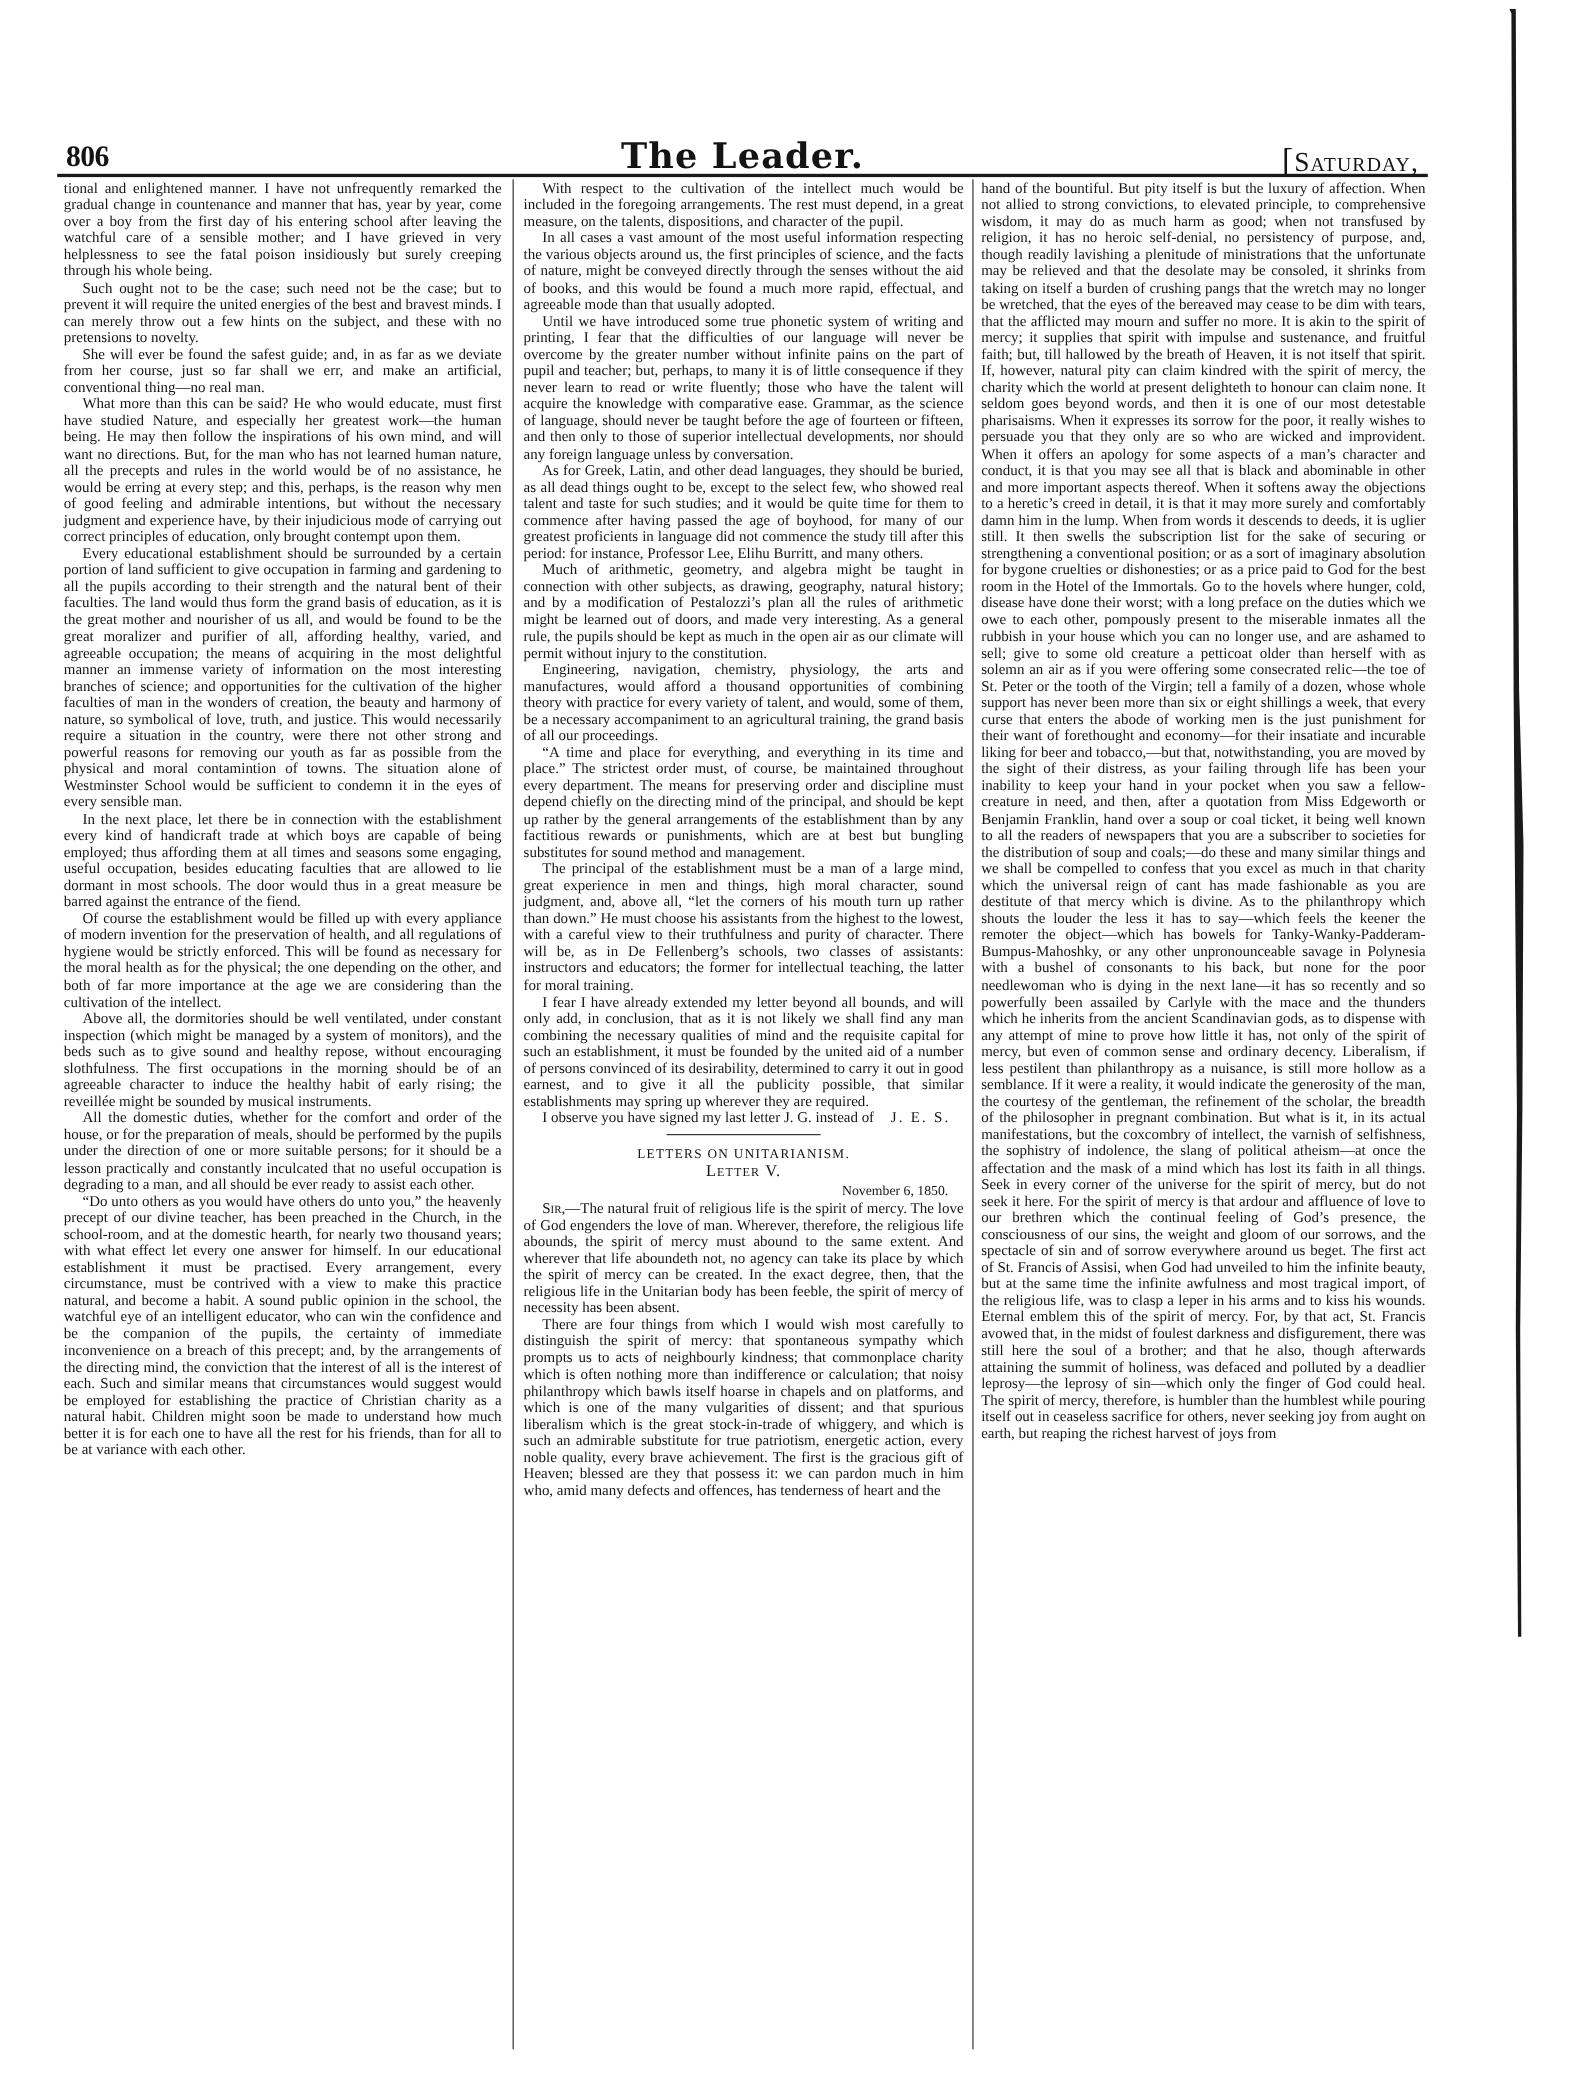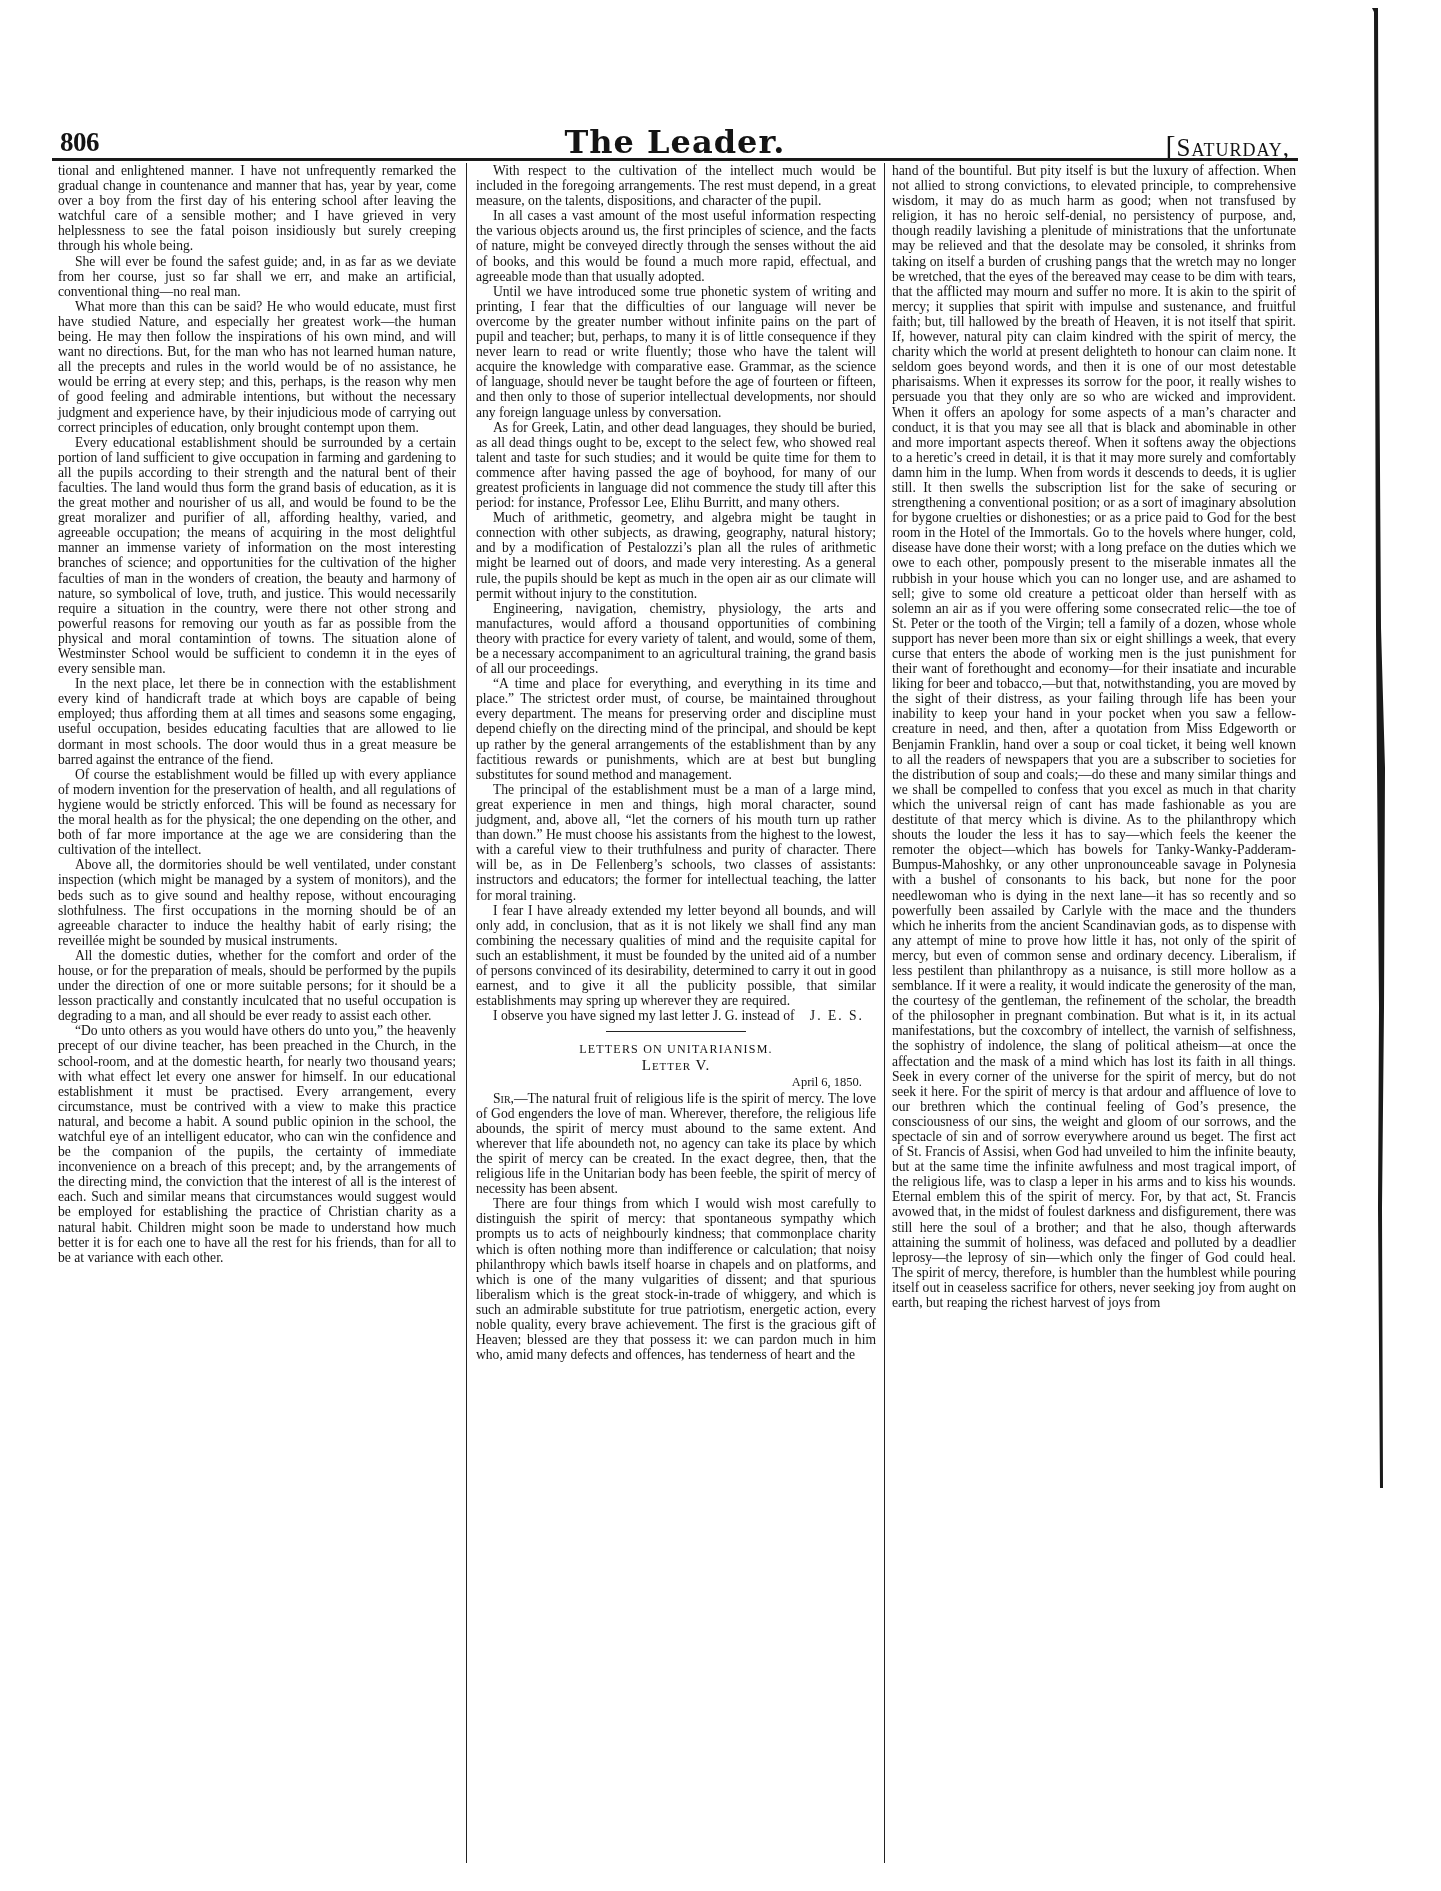--- a/index.html
+++ b/index.html
@@ -40,20 +40,21 @@
     <div class="paper-title">The Leader.</div>
     <span class="weekday"><span class="bracket">[</span><span>Saturday,</span></span>
   </div>
   <div class="head-rule"></div>
 
   <div class="vrule vr1"></div>
   <div class="vrule vr2"></div>
 
   <div class="col c1">
     <p class="cont">tional and enlightened manner. I have not unfrequently remarked the gradual change in countenance and manner that has, year by year, come over a boy from the first day of his entering school after leaving the watchful care of a sensible mother; and I have grieved in very helplessness to see the fatal poison insidiously but surely creeping through his whole being.</p>
+    <p>Such ought not to be the case; such need not be the case; but to prevent it will require the united energies of the best and bravest minds. I can merely throw out a few hints on the subject, and these with no pretensions to novelty.</p>
     <p>She will ever be found the safest guide; and, in as far as we deviate from her course, just so far shall we err, and make an artificial, conventional thing—no real man.</p>
     <p>What more than this can be said? He who would educate, must first have studied Nature, and especially her greatest work—the human being. He may then follow the inspirations of his own mind, and will want no directions. But, for the man who has not learned human nature, all the precepts and rules in the world would be of no assistance, he would be erring at every step; and this, perhaps, is the reason why men of good feeling and admirable intentions, but without the necessary judgment and experience have, by their injudicious mode of carrying out correct principles of education, only brought contempt upon them.</p>
     <p>Every educational establishment should be surrounded by a certain portion of land sufficient to give occupation in farming and gardening to all the pupils according to their strength and the natural bent of their faculties. The land would thus form the grand basis of education, as it is the great mother and nourisher of us all, and would be found to be the great moralizer and purifier of all, affording healthy, varied, and agreeable occupation; the means of acquiring in the most delightful manner an immense variety of information on the most interesting branches of science; and opportunities for the cultivation of the higher faculties of man in the wonders of creation, the beauty and harmony of nature, so symbolical of love, truth, and justice. This would necessarily require a situation in the country, were there not other strong and powerful reasons for removing our youth as far as possible from the physical and moral contamintion of towns. The situation alone of Westminster School would be sufficient to condemn it in the eyes of every sensible man.</p>
     <p>In the next place, let there be in connection with the establishment every kind of handicraft trade at which boys are capable of being employed; thus affording them at all times and seasons some engaging, useful occupation, besides educating faculties that are allowed to lie dormant in most schools. The door would thus in a great measure be barred against the entrance of the fiend.</p>
     <p>Of course the establishment would be filled up with every appliance of modern invention for the preservation of health, and all regulations of hygiene would be strictly enforced. This will be found as necessary for the moral health as for the physical; the one depending on the other, and both of far more importance at the age we are considering than the cultivation of the intellect.</p>
     <p>Above all, the dormitories should be well ventilated, under constant inspection (which might be managed by a system of monitors), and the beds such as to give sound and healthy repose, without encouraging slothfulness. The first occupations in the morning should be of an agreeable character to induce the healthy habit of early rising; the reveillée might be sounded by musical instruments.</p>
     <p>All the domestic duties, whether for the comfort and order of the house, or for the preparation of meals, should be performed by the pupils under the direction of one or more suitable persons; for it should be a lesson practically and constantly inculcated that no useful occupation is degrading to a man, and all should be ever ready to assist each other.</p>
     <p>“Do unto others as you would have others do unto you,” the heavenly precept of our divine teacher, has been preached in the Church, in the school-room, and at the domestic hearth, for nearly two thousand years; with what effect let every one answer for himself. In our educational establishment it must be practised. Every arrangement, every circumstance, must be contrived with a view to make this practice natural, and become a habit. A sound public opinion in the school, the watchful eye of an intelligent educator, who can win the confidence and be the companion of the pupils, the certainty of immediate inconvenience on a breach of this precept; and, by the arrangements of the directing mind, the conviction that the interest of all is the interest of each. Such and similar means that circumstances would suggest would be employed for establishing the practice of Christian charity as a natural habit. Children might soon be made to understand how much better it is for each one to have all the rest for his friends, than for all to be at variance with each other.</p>
   </div>
 
@@ -66,21 +67,21 @@
     <p>Engineering, navigation, chemistry, physiology, the arts and manufactures, would afford a thousand opportunities of combining theory with practice for every variety of talent, and would, some of them, be a necessary accompaniment to an agricultural training, the grand basis of all our proceedings.</p>
     <p>“A time and place for everything, and everything in its time and place.” The strictest order must, of course, be maintained throughout every department. The means for preserving order and discipline must depend chiefly on the directing mind of the principal, and should be kept up rather by the general arrangements of the establishment than by any factitious rewards or punishments, which are at best but bungling substitutes for sound method and management.</p>
     <p>The principal of the establishment must be a man of a large mind, great experience in men and things, high moral character, sound judgment, and, above all, “let the corners of his mouth turn up rather than down.” He must choose his assistants from the highest to the lowest, with a careful view to their truthfulness and purity of character. There will be, as in De Fellenberg’s schools, two classes of assistants: instructors and educators; the former for intellectual teaching, the latter for moral training.</p>
     <p>I fear I have already extended my letter beyond all bounds, and will only add, in conclusion, that as it is not likely we shall find any man combining the necessary qualities of mind and the requisite capital for such an establishment, it must be founded by the united aid of a number of persons convinced of its desirability, determined to carry it out in good earnest, and to give it all the publicity possible, that similar establishments may spring up wherever they are required.</p>
     <p class="signoff"><span>I observe you have signed my last letter J. G. instead of</span><span class="sig">J. E. S.</span></p>
 
     <div class="short-rule"></div>
 
     <div class="article-title">LETTERS ON UNITARIANISM.</div>
     <div class="letter-num">Letter V.</div>
-    <div class="dateline">April 6, 1850.</div>
+    <div class="dateline">November 6, 1850.</div>
     <p><span class="smallcaps">Sir,</span><span>—The natural fruit of religious life is the spirit of mercy. The love of God engenders the love of man. Wherever, therefore, the religious life abounds, the spirit of mercy must abound to the same extent. And wherever that life aboundeth not, no agency can take its place by which the spirit of mercy can be created. In the exact degree, then, that the religious life in the Unitarian body has been feeble, the spirit of mercy of necessity has been absent.</span></p>
     <p>There are four things from which I would wish most carefully to distinguish the spirit of mercy: that spontaneous sympathy which prompts us to acts of neighbourly kindness; that commonplace charity which is often nothing more than indifference or calculation; that noisy philanthropy which bawls itself hoarse in chapels and on platforms, and which is one of the many vulgarities of dissent; and that spurious liberalism which is the great stock-in-trade of whiggery, and which is such an admirable substitute for true patriotism, energetic action, every noble quality, every brave achievement. The first is the gracious gift of Heaven; blessed are they that possess it: we can pardon much in him who, amid many defects and offences, has tenderness of heart and the</p>
   </div>
 
   <div class="col c3">
     <p class="cont">hand of the bountiful. But pity itself is but the luxury of affection. When not allied to strong convictions, to elevated principle, to comprehensive wisdom, it may do as much harm as good; when not transfused by religion, it has no heroic self-denial, no persistency of purpose, and, though readily lavishing a plenitude of ministrations that the unfortunate may be relieved and that the desolate may be consoled, it shrinks from taking on itself a burden of crushing pangs that the wretch may no longer be wretched, that the eyes of the bereaved may cease to be dim with tears, that the afflicted may mourn and suffer no more. It is akin to the spirit of mercy; it supplies that spirit with impulse and sustenance, and fruitful faith; but, till hallowed by the breath of Heaven, it is not itself that spirit. If, however, natural pity can claim kindred with the spirit of mercy, the charity which the world at present delighteth to honour can claim none. It seldom goes beyond words, and then it is one of our most detestable pharisaisms. When it expresses its sorrow for the poor, it really wishes to persuade you that they only are so who are wicked and improvident. When it offers an apology for some aspects of a man’s character and conduct, it is that you may see all that is black and abominable in other and more important aspects thereof. When it softens away the objections to a heretic’s creed in detail, it is that it may more surely and comfortably damn him in the lump. When from words it descends to deeds, it is uglier still. It then swells the subscription list for the sake of securing or strengthening a conventional position; or as a sort of imaginary absolution for bygone cruelties or dishonesties; or as a price paid to God for the best room in the Hotel of the Immortals. Go to the hovels where hunger, cold, disease have done their worst; with a long preface on the duties which we owe to each other, pompously present to the miserable inmates all the rubbish in your house which you can no longer use, and are ashamed to sell; give to some old creature a petticoat older than herself with as solemn an air as if you were offering some consecrated relic—the toe of St. Peter or the tooth of the Virgin; tell a family of a dozen, whose whole support has never been more than six or eight shillings a week, that every curse that enters the abode of working men is the just punishment for their want of forethought and economy—for their insatiate and incurable liking for beer and tobacco,—but that, notwithstanding, you are moved by the sight of their distress, as your failing through life has been your inability to keep your hand in your pocket when you saw a fellow-creature in need, and then, after a quotation from Miss Edgeworth or Benjamin Franklin, hand over a soup or coal ticket, it being well known to all the readers of newspapers that you are a subscriber to societies for the distribution of soup and coals;—do these and many similar things and we shall be compelled to confess that you excel as much in that charity which the universal reign of cant has made fashionable as you are destitute of that mercy which is divine. As to the philanthropy which shouts the louder the less it has to say—which feels the keener the remoter the object—which has bowels for Tanky-Wanky-Padderam-Bumpus-Mahoshky, or any other unpronounceable savage in Polynesia with a bushel of consonants to his back, but none for the poor needlewoman who is dying in the next lane—it has so recently and so powerfully been assailed by Carlyle with the mace and the thunders which he inherits from the ancient Scandinavian gods, as to dispense with any attempt of mine to prove how little it has, not only of the spirit of mercy, but even of common sense and ordinary decency. Liberalism, if less pestilent than philanthropy as a nuisance, is still more hollow as a semblance. If it were a reality, it would indicate the generosity of the man, the courtesy of the gentleman, the refinement of the scholar, the breadth of the philosopher in pregnant combination. But what is it, in its actual manifestations, but the coxcombry of intellect, the varnish of selfishness, the sophistry of indolence, the slang of political atheism—at once the affectation and the mask of a mind which has lost its faith in all things. Seek in every corner of the universe for the spirit of mercy, but do not seek it here. For the spirit of mercy is that ardour and affluence of love to our brethren which the continual feeling of God’s presence, the consciousness of our sins, the weight and gloom of our sorrows, and the spectacle of sin and of sorrow everywhere around us beget. The first act of St. Francis of Assisi, when God had unveiled to him the infinite beauty, but at the same time the infinite awfulness and most tragical import, of the religious life, was to clasp a leper in his arms and to kiss his wounds. Eternal emblem this of the spirit of mercy. For, by that act, St. Francis avowed that, in the midst of foulest darkness and disfigurement, there was still here the soul of a brother; and that he also, though afterwards attaining the summit of holiness, was defaced and polluted by a deadlier leprosy—the leprosy of sin—which only the finger of God could heal. The spirit of mercy, therefore, is humbler than the humblest while pouring itself out in ceaseless sacrifice for others, never seeking joy from aught on earth, but reaping the richest harvest of joys from</p>
   </div>
 
   <div class="scan-edge">
     <svg width="14" height="1500" viewBox="0 0 14 1500">

